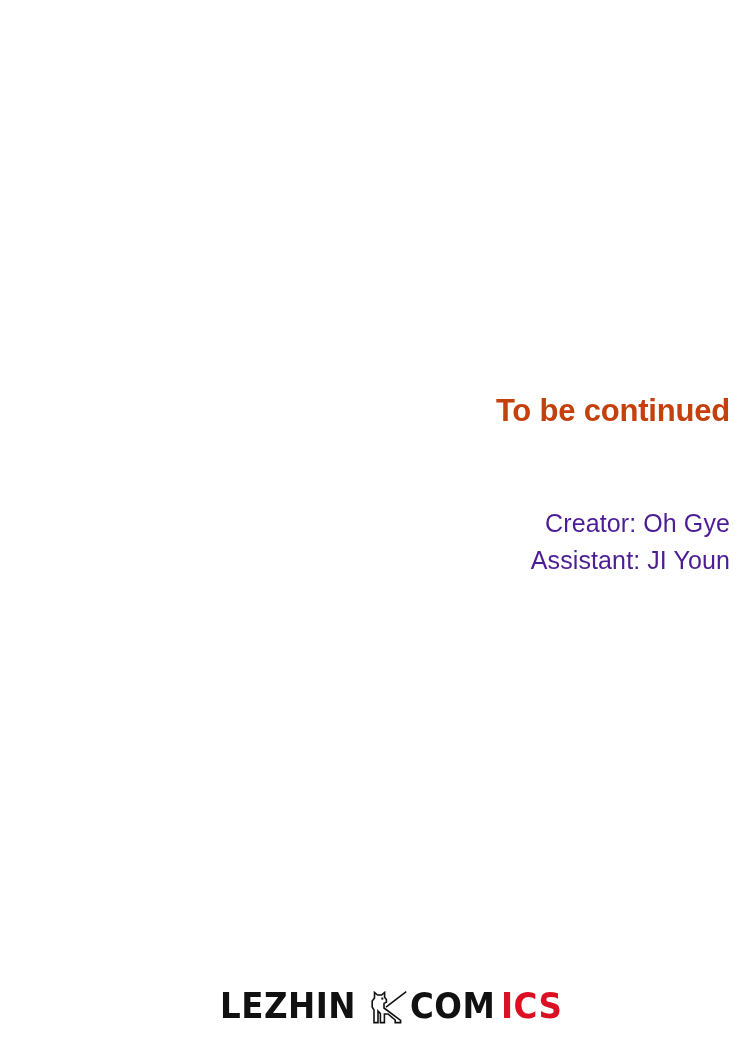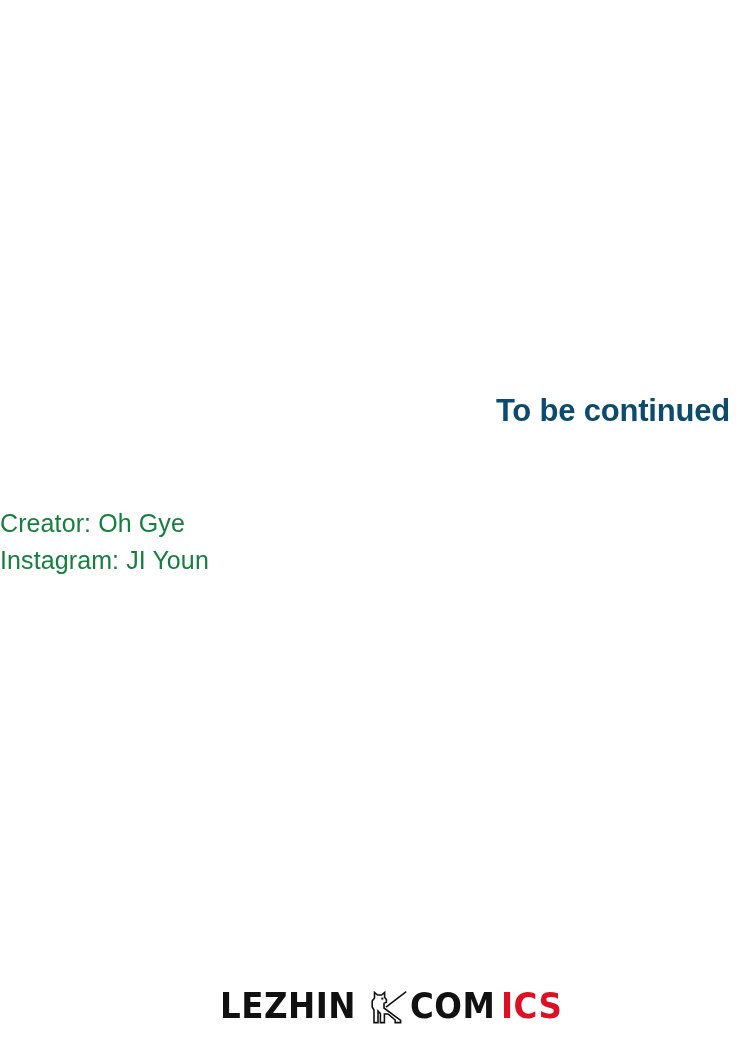--- a/index.html
+++ b/index.html
@@ -23,32 +23,33 @@
   
   .tbc {
     position: absolute;
     top: 391px;
     left: 0;
     width: 730px;
     text-align: right;
     font-size: 31px;
     font-weight: 700;
     letter-spacing: -0.2px;
-    color: #0c4a6e;
+    color: #c2410c;
     line-height: 40px;
     white-space: nowrap;
   }
 
   
   .credits {
     position: absolute;
     top: 505px;
     left: 0;
     width: 730px;
-    color: #15803d;
+    text-align: right;
+    color: #4c1d95;
     font-size: 25px;
     font-weight: 400;
     line-height: 37px;
     letter-spacing: 0.1px;
     white-space: nowrap;
   }
   .credits .credit-line {
     display: block;
   }
 
@@ -88,21 +89,21 @@
 </style>
 </head>
 <body>
 
 <div class="page">
 
   <div class="tbc">To be continued</div>
 
   <div class="credits">
     <span class="credit-line">Creator: Oh Gye</span>
-    <span class="credit-line">Instagram: JI Youn</span>
+    <span class="credit-line">Assistant: JI Youn</span>
   </div>
 
   <div class="logo">
     <div class="logo-inner">
 
       <span class="wordmark left">LEZHIN</span>
 
       <span class="dog-icon">
         <svg width="40" height="36" viewBox="0 0 40 36" aria-hidden="true">
           <g fill="#ffffff" stroke="#111111" stroke-width="1.6" stroke-linejoin="miter" stroke-linecap="butt">

